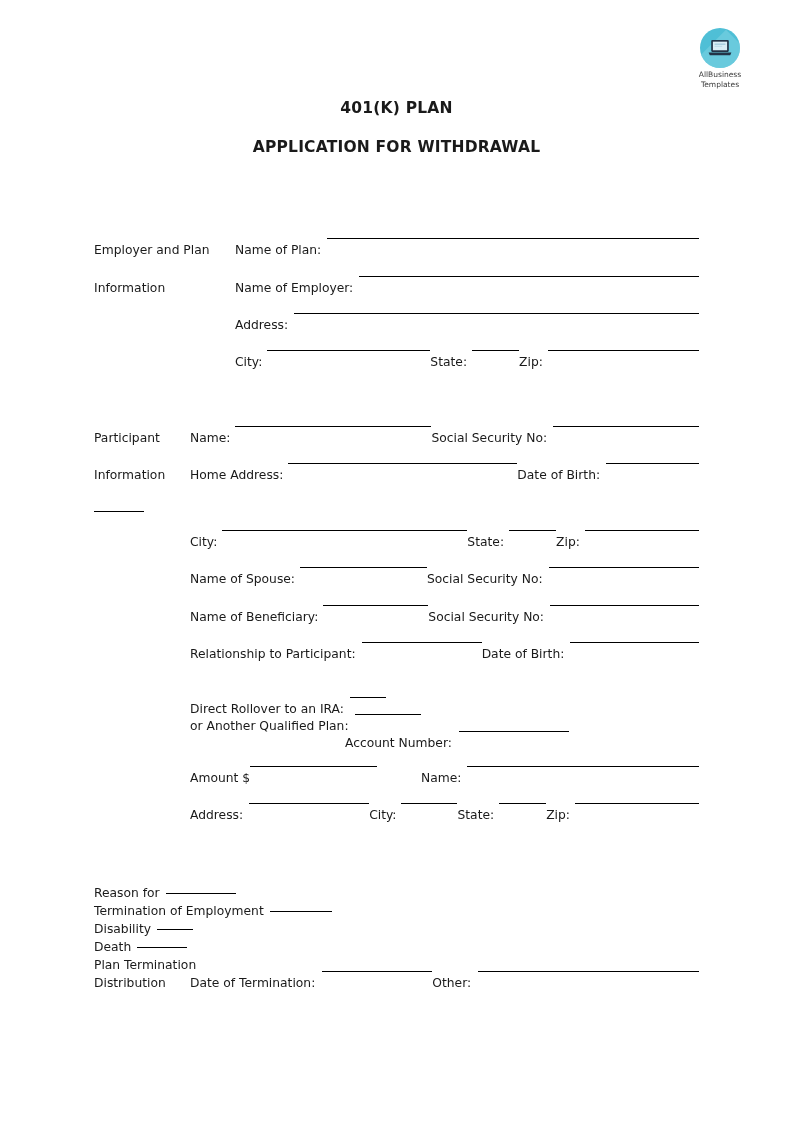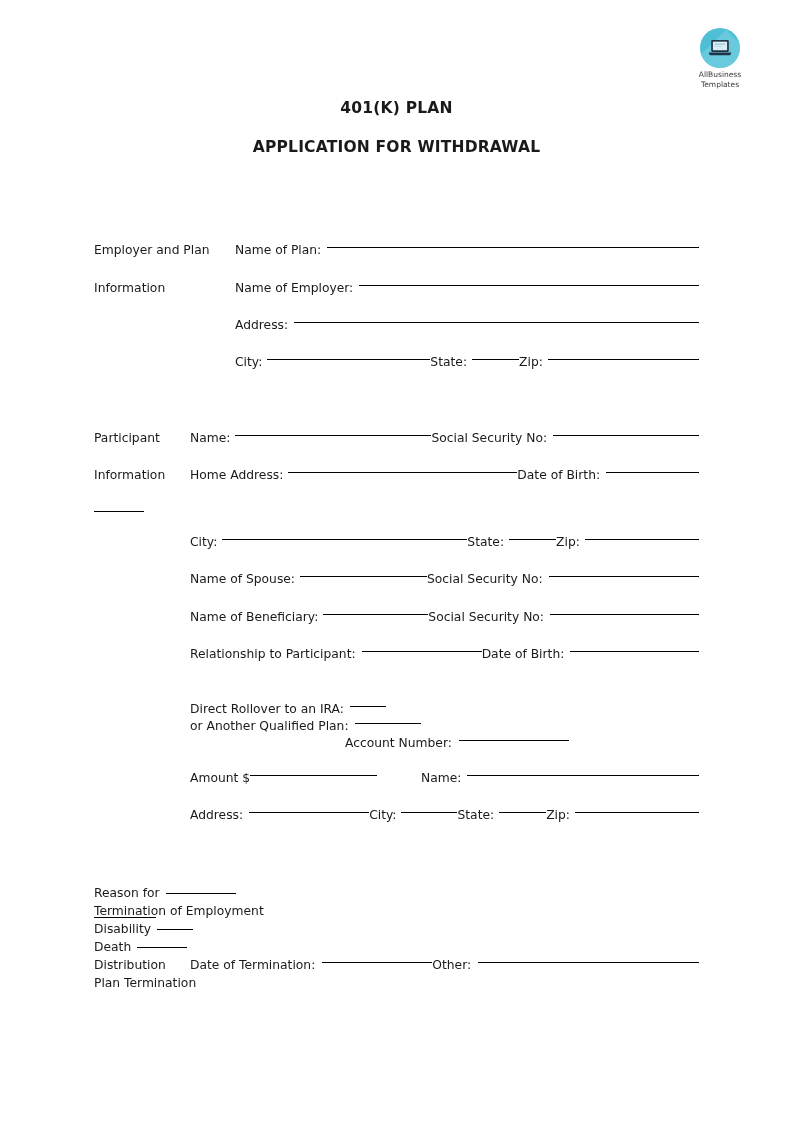--- a/index.html
+++ b/index.html
@@ -89,21 +89,21 @@
   }
   .row + .row { margin-top: 0; }
 
   .sec-label {
     flex: 0 0 auto;
     font-size: 12.3px;
   }
   .sec-body {
     flex: 1 1 auto;
     display: flex;
-    align-items: center;
+    align-items: flex-start;
     white-space: nowrap;
   }
   .lbl { flex: 0 0 auto; }
 
   
   .rule {
     display: inline-block;
     border-bottom: 1.4px solid #000;
     height: 0;
     position: relative;
@@ -345,49 +345,49 @@
   </div>
 
   <div class="section" style="top:884px;">
 
     <div class="row" style="height:18px;">
       <span class="lbl">Reason for</span>
       <span class="sp" style="width:6px"></span>
       <span class="rule" style="width:70px"></span>
     </div>
 
-    <div class="row" style="height:18px;flex-direction:column;">
+    <div class="row" style="height:18px;">
       <span class="lbl">Termination of Employment</span>
       <span class="sp" style="width:6px"></span>
       <span class="rule" style="width:62px"></span>
     </div>
 
     <div class="row" style="height:18px;">
       <span class="lbl">Disability</span>
       <span class="sp" style="width:6px"></span>
       <span class="rule" style="width:36px"></span>
     </div>
 
     <div class="row" style="height:18px;">
       <span class="lbl">Death</span>
       <span class="sp" style="width:6px"></span>
       <span class="rule" style="width:50px"></span>
+    </div>
+
+    <div class="row" style="height:18px;">
+      <span class="lbl">Plan Termination</span>
     </div>
 
     <div class="row">
       <div class="sec-label col-b">Distribution</div>
       <div class="sec-body">
         <span class="lbl">Date of Termination:</span>
         <span class="sp" style="width:7px"></span>
         <span class="rule" style="width:110px"></span>
         <span class="lbl">Other:</span>
         <span class="sp" style="width:7px"></span>
         <span class="rule grow"></span>
       </div>
     </div>
-
-    <div class="row" style="height:18px;">
-      <span class="lbl">Plan Termination</span>
-    </div>
   </div>
 
 
 </div>
 
 </body></html>

